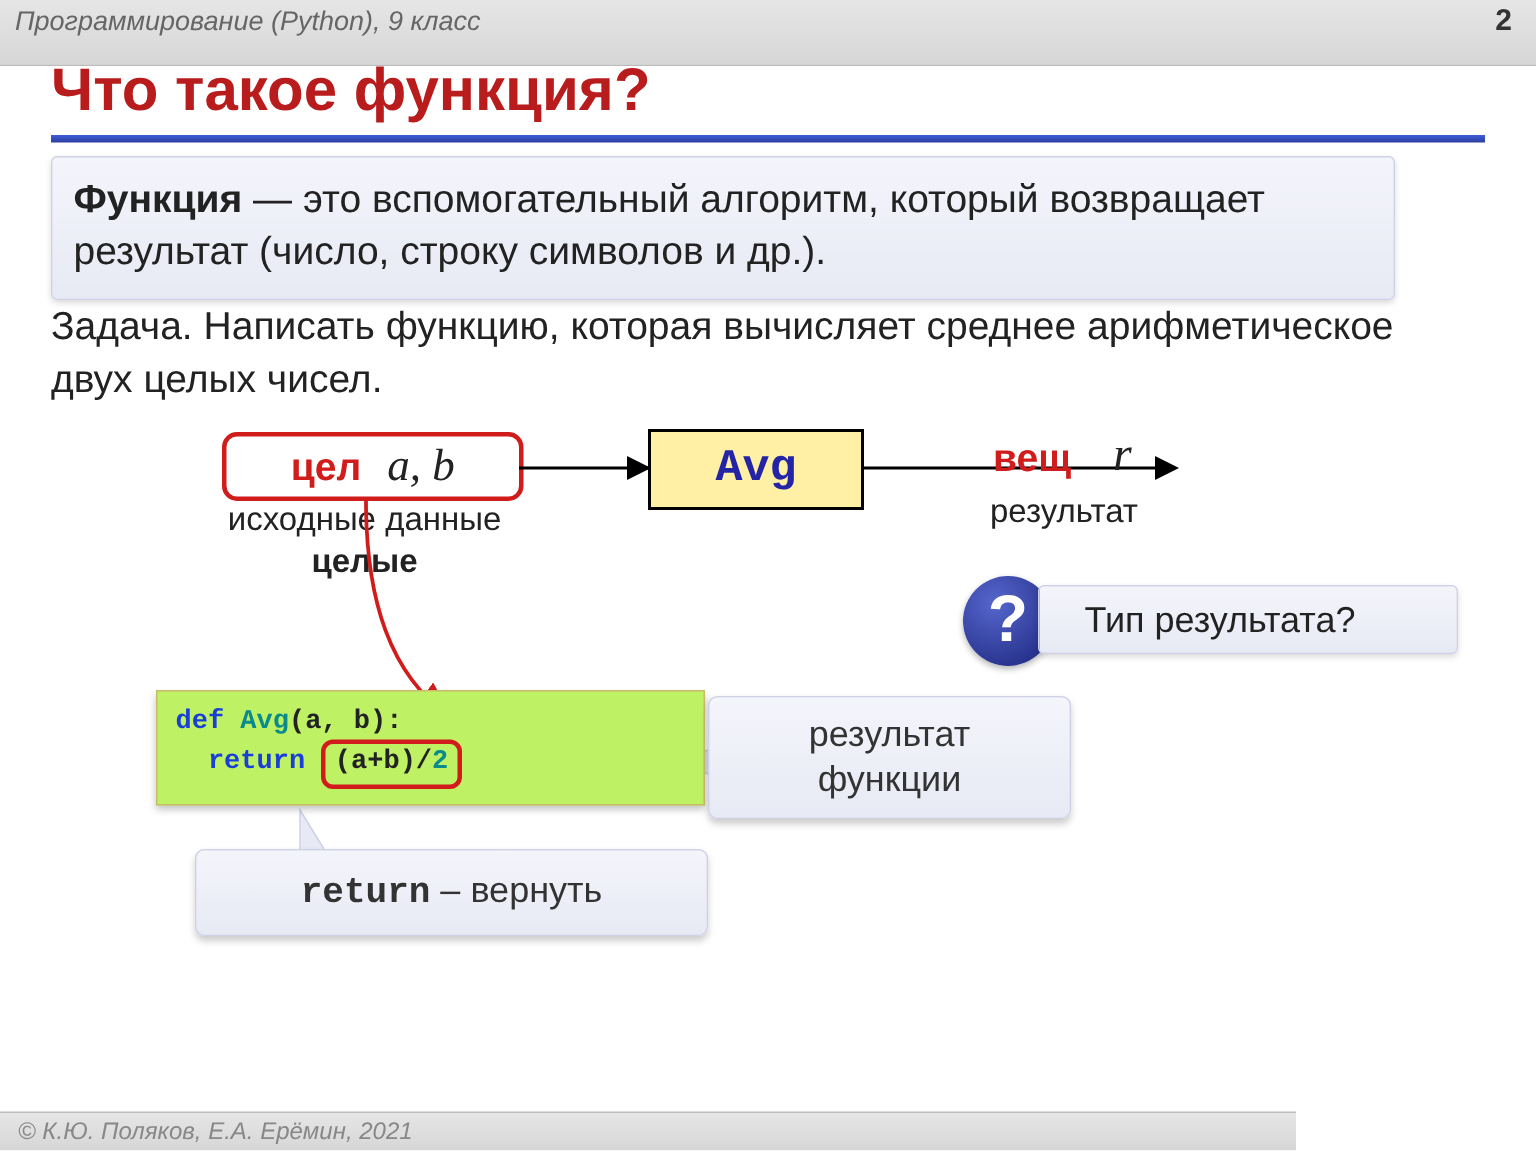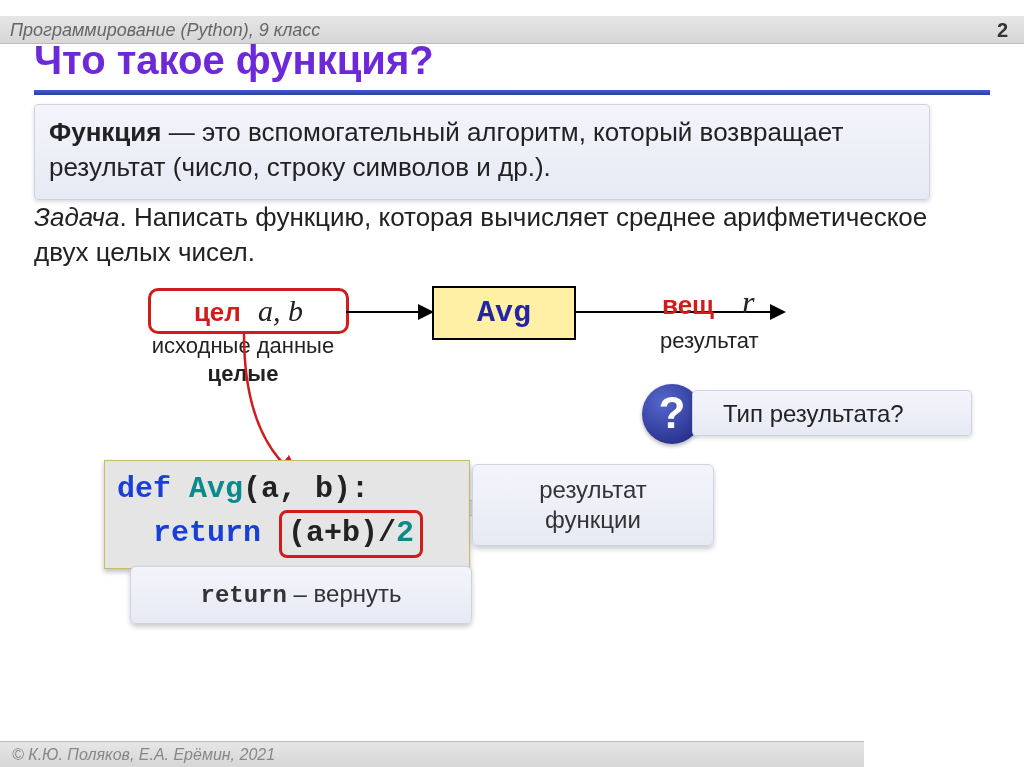--- a/index.html
+++ b/index.html
@@ -8,23 +8,23 @@
     width: 1024px;
     height: 767px;
     font-family: Arial, Helvetica, sans-serif;
     background: #fff;
     color: #222;
     position: relative;
     overflow: hidden;
   }
   .header-bar {
     position: absolute;
-    left: 0; top: 16px;
+    left: 0; top: 0;
     width: 1024px;
-    height: 28px;
+    height: 44px;
     background: linear-gradient(#e6e6e6, #d6d6d6);
     border-bottom: 1px solid #bbb;
     font-style: italic;
     color: #666;
     font-size: 18px;
     line-height: 28px;
     padding: 0 10px;
     box-sizing: border-box;
   }
   .header-bar .page-no {
@@ -34,21 +34,21 @@
     font-style: normal;
     font-weight: bold;
     color: #333;
     font-size: 20px;
   }
   .title {
     position: absolute;
     left: 34px; top: 38px;
     font-size: 40px;
     font-weight: bold;
-    color: #6d28d9;
+    color: #b91c1c;
   }
   .title-underline {
     position: absolute;
     left: 34px; top: 90px;
     width: 956px;
     height: 5px;
     background: linear-gradient(#3f5dd8, #2c3fa0);
   }
   .def-box {
     position: absolute;
@@ -66,21 +66,21 @@
   }
   .def-box b { font-weight: bold; }
   .task {
     position: absolute;
     left: 34px; top: 200px;
     width: 952px;
     font-size: 26px;
     line-height: 1.35;
     color: #222;
   }
-  .task .em { font-style: italic; }
+  .task .em { }
   
   .diag {
     position: absolute;
     left: 0; top: 278px;
     width: 1024px;
     height: 200px;
     padding-left: 32px;
   }
   .input-bubble {
     position: absolute;
@@ -175,25 +175,25 @@
     color: #222;
     line-height: 46px;
     padding-left: 30px;
     box-sizing: border-box;
   }
   
   .code-box {
     position: absolute;
     left: 104px; top: 460px;
     width: 340px;
-    background: #e5e5e5;
+    background: #bef264;
     border: 1px solid #c8bb6a;
     box-shadow: 0 3px 5px rgba(0,0,0,0.25);
     font-family: 'Courier New', monospace;
-    font-size: 30px;
+    font-size: 18px;
     font-weight: bold;
     padding: 8px 12px 10px 12px;
     line-height: 1.35;
     white-space: pre;
     color: #222;
   }
   .kw-blue { color: #1a3fd6; }
   .kw-teal { color: #0a8a8a; }
   .num-teal { color: #0a8a8a; }
   .expr-frame {

